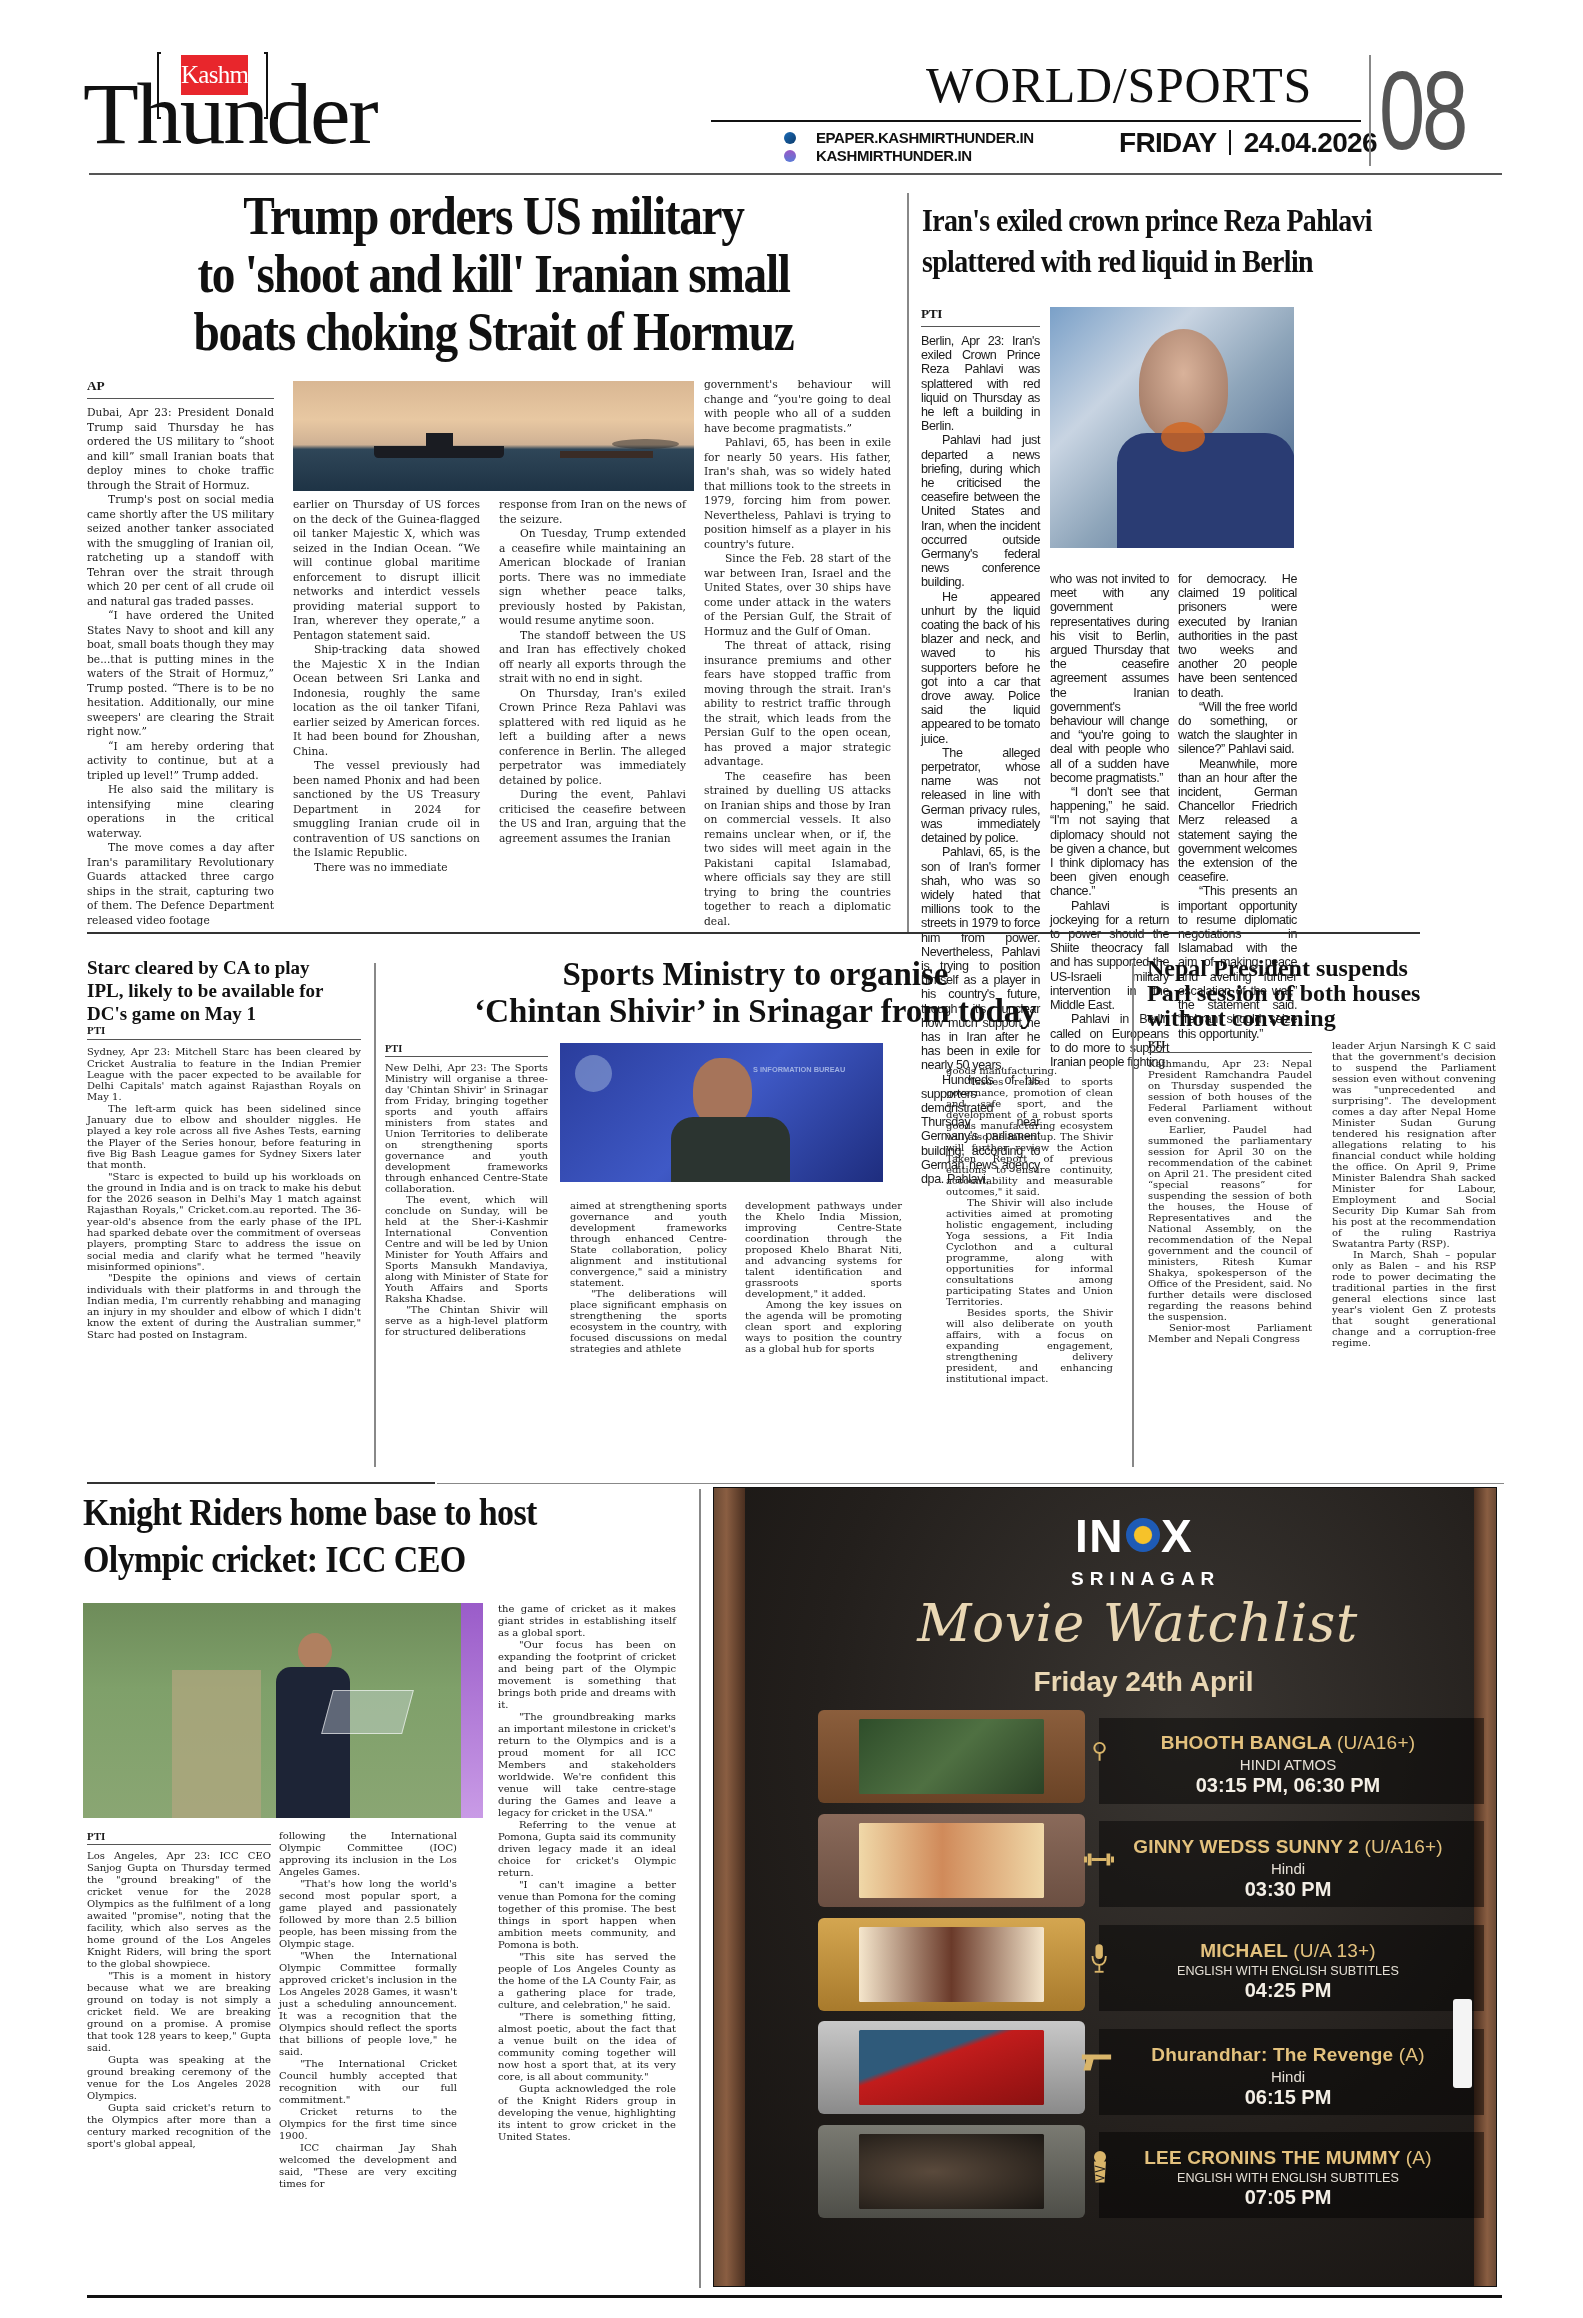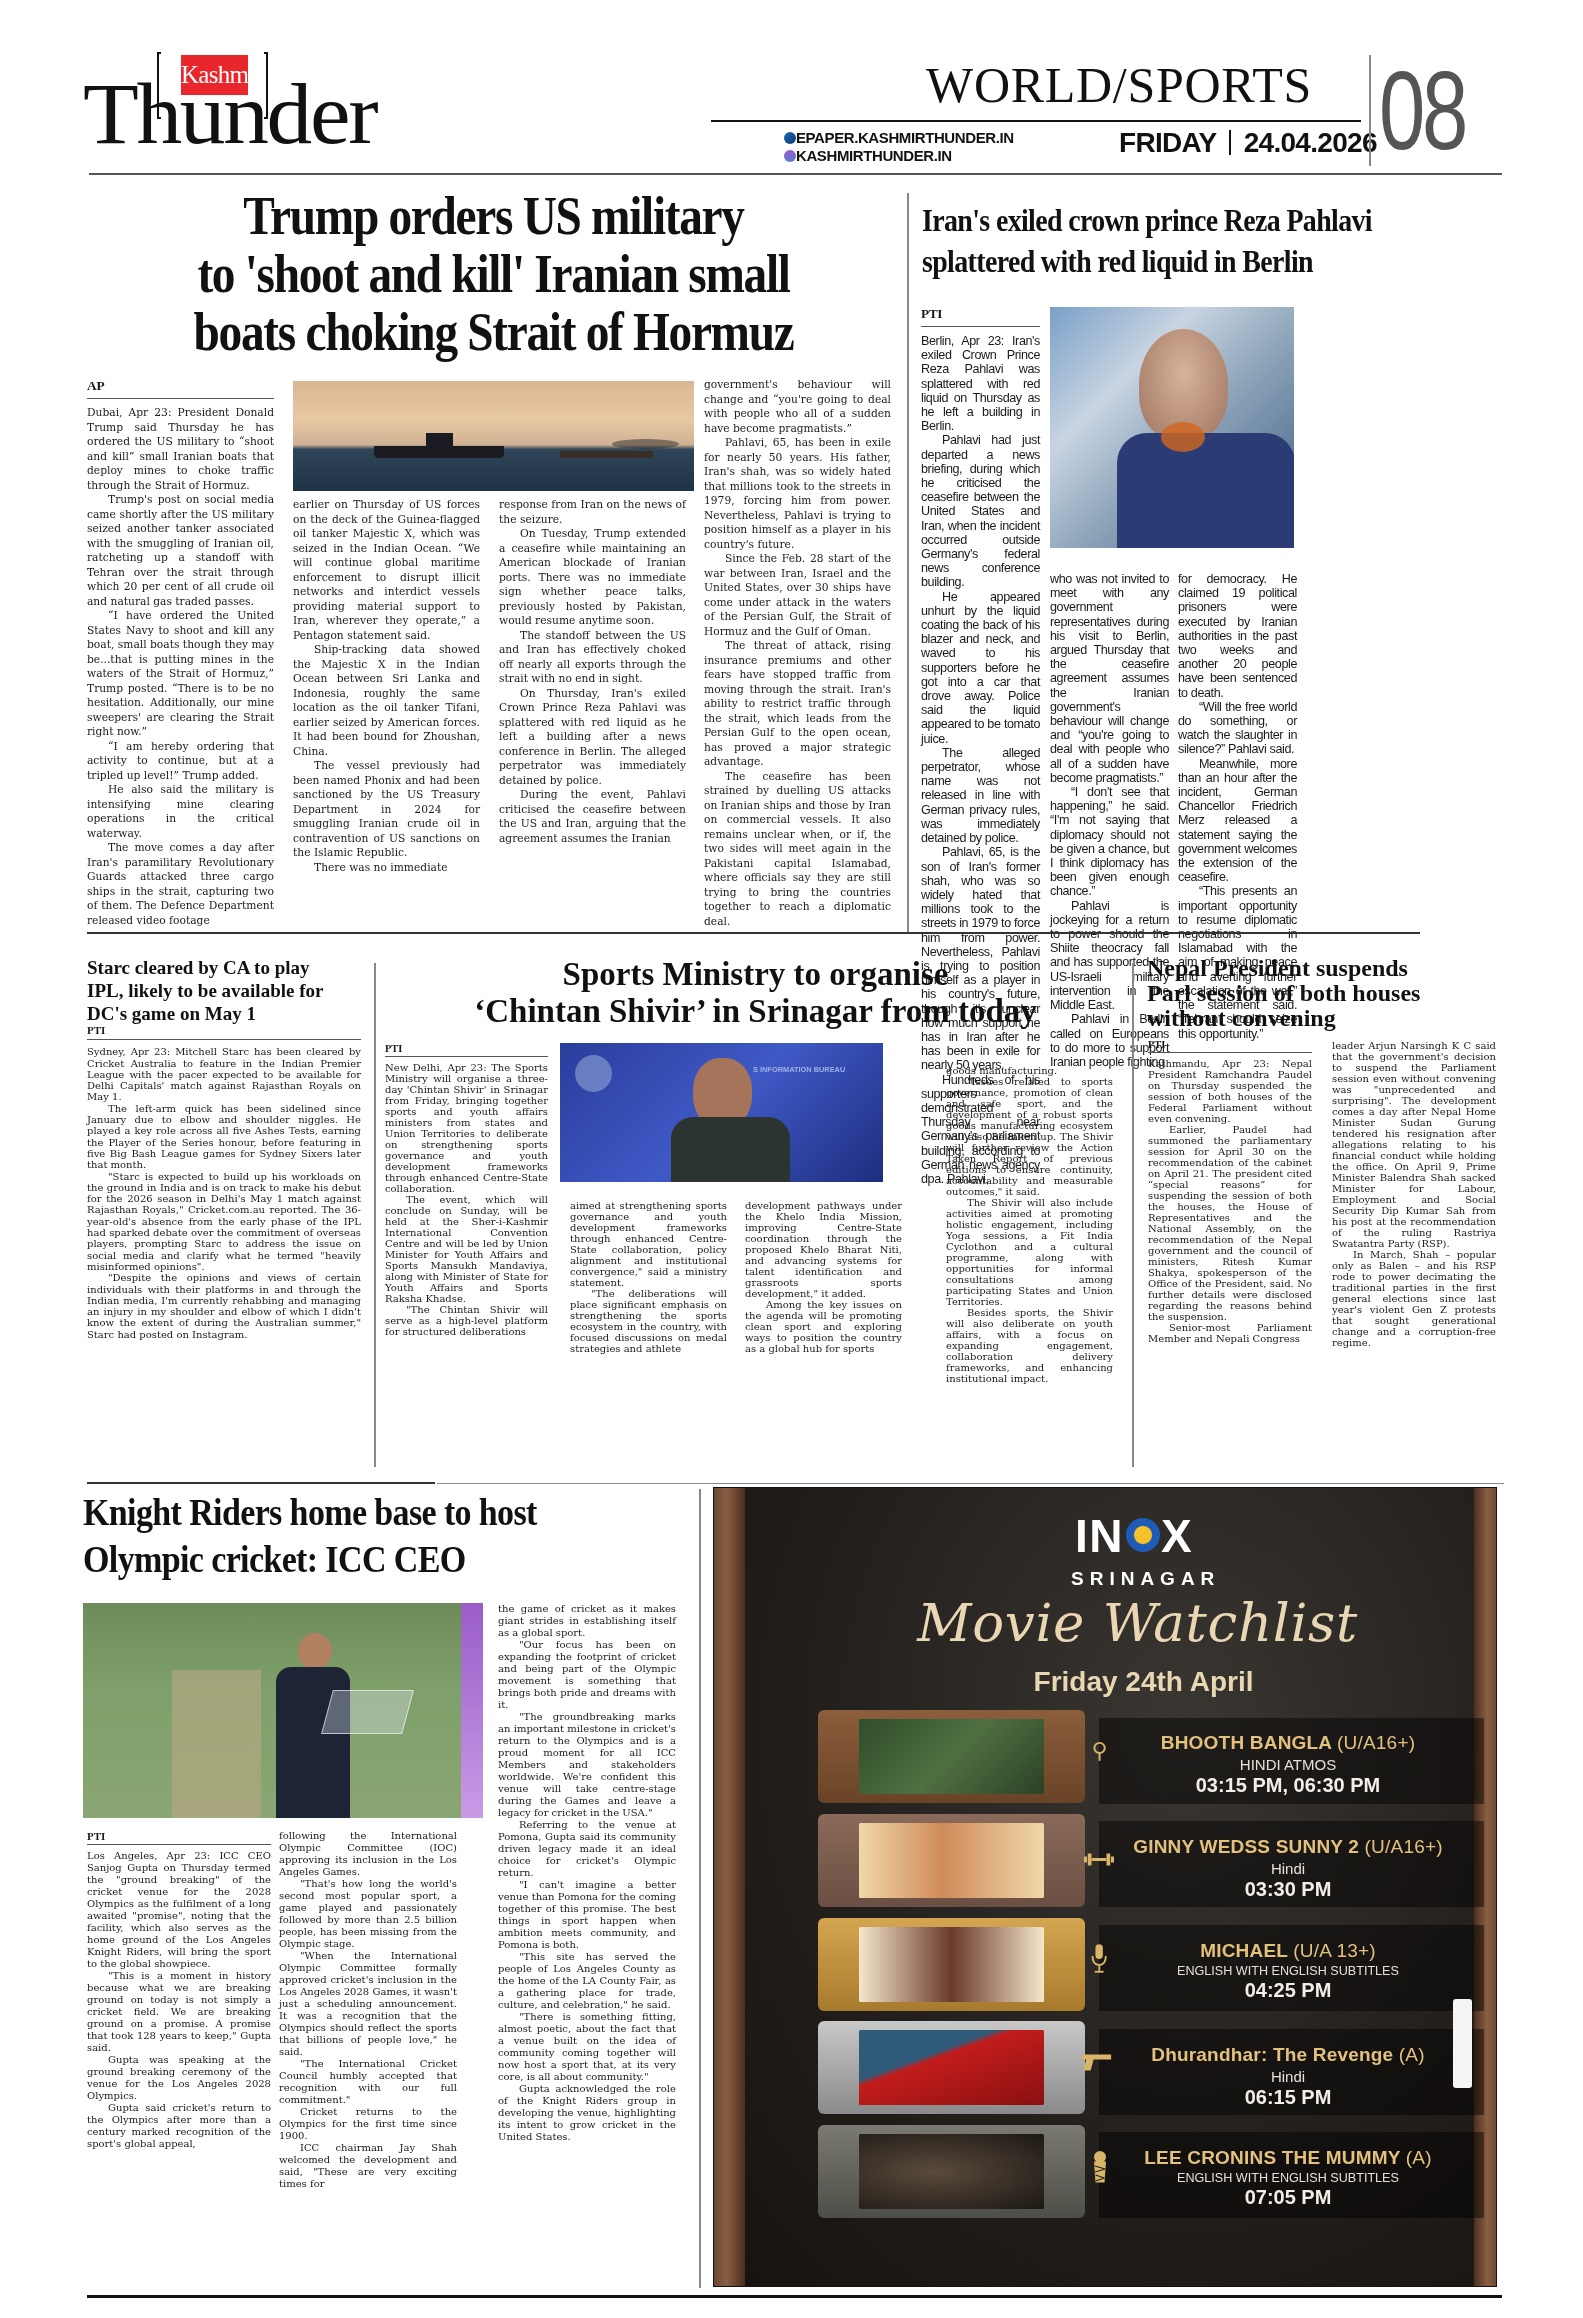--- a/index.html
+++ b/index.html
@@ -4,21 +4,21 @@
 <style>
 *{box-sizing:border-box;margin:0;padding:0}
 html,body{width:1584px;height:2319px;background:#fff;overflow:hidden}
 body{position:relative;font-family:"DejaVu Serif",serif;color:#111}
 .abs{position:absolute}
 .masthead-kashmir{position:absolute;left:181px;top:55px;width:67px;height:40px;background:#e8262c;color:#fff;font-family:"Liberation Serif",serif;font-size:25px;line-height:40px;text-align:center;letter-spacing:-0.7px}
 .masthead-bracket{position:absolute;top:55px;width:4.4px;height:22px;border:2.2px solid #111}
 .masthead-thunder{position:absolute;left:83px;top:77px;font-family:"Liberation Serif",serif;font-size:87px;line-height:74px;letter-spacing:-2.2px;transform:scaleX(1.05);transform-origin:left}
 .section-title{position:absolute;left:926px;top:59px;font-family:"Liberation Serif",serif;font-size:50px;line-height:52px;letter-spacing:0.7px}
 .hdr-rule{position:absolute;left:711px;top:120px;width:650px;height:2.2px;background:#111}
-.web-line{position:absolute;left:784px;font-family:"Liberation Sans",sans-serif;font-size:15px;font-weight:bold;letter-spacing:-0.4px;display:flex;align-items:center;gap:0}
+.web-line{position:absolute;left:784px;font-family:"Liberation Sans",sans-serif;font-size:15px;font-weight:bold;letter-spacing:-0.4px;display:flex;align-items:center;gap:20px}
 .web-icon{width:12px;height:12px;border-radius:50%;display:inline-block}
 .dateline{position:absolute;left:1119px;top:127px;font-family:"Liberation Sans",sans-serif;font-size:28px;font-weight:bold;letter-spacing:-0.7px}
 .page-num{position:absolute;left:1379px;top:59px;font-family:"Liberation Sans",sans-serif;font-size:111px;line-height:104px;color:#555;letter-spacing:-4.4px;transform:scaleX(0.75);transform-origin:left}
 .vsep{position:absolute;width:1.5px;background:#888}
 .hrule{position:absolute;height:2.2px;background:#333}
 .hl{font-family:"Liberation Serif",serif;font-weight:bold;color:#111}
 .credit{font-family:"Liberation Serif",serif;font-weight:bold;font-size:13.3px;border-bottom:0.7px solid #555;padding-bottom:4.4px;margin-bottom:7.4px}
 .col{position:absolute;font-family:"DejaVu Serif",serif;font-size:10.7px;line-height:14.5px;text-align:justify;hyphens:auto;color:#1a1a1a}
 .col p{text-indent:21px}
 .col p.first{text-indent:0}
@@ -189,21 +189,21 @@
     <p>"The deliberations will place significant emphasis on strengthening the sports ecosystem in the country, with focused discussions on medal strategies and athlete</p>
   </div>
   <div class="col" style="left:745px;top:1200px;width:157px;font-size:10px;line-height:11px">
     <p class="first">development pathways under the Khelo India Mission, improving Centre-State coordination through the proposed Khelo Bharat Niti, and advancing systems for talent identification and grassroots sports development," it added.</p>
     <p>Among the key issues on the agenda will be promoting clean sport and exploring ways to position the country as a global hub for sports</p>
   </div>
   <div class="col" style="left:946px;top:1065px;width:167px;font-size:10px;line-height:11px">
     <p class="first">goods manufacturing.</p>
     <p>"Issues related to sports governance, promotion of clean and safe sport, and the development of a robust sports goods manufacturing ecosystem will also be taken up. The Shivir will further review the Action Taken Report of previous editions to ensure continuity, accountability and measurable outcomes," it said.</p>
     <p>The Shivir will also include activities aimed at promoting holistic engagement, including Yoga sessions, a Fit India Cyclothon and a cultural programme, along with opportunities for informal consultations among participating States and Union Territories.</p>
-    <p>Besides sports, the Shivir will also deliberate on youth affairs, with a focus on expanding engagement, collaboration delivery frameworks, and enhancing institutional impact.</p>
+    <p>Besides sports, the Shivir will also deliberate on youth affairs, with a focus on expanding engagement, strengthening delivery president, and enhancing institutional impact.</p>
   </div>
 </article>
 <div class="vsep" style="left:1132px;top:963px;height:504px"></div>
 
 <article>
   <div class="abs hl" style="left:1147px;top:956px;width:348px;font-size:24px;line-height:25px">
     <div>Nepal President suspends</div>
     <div>Parl session of both houses</div>
     <div>without convening</div>
   </div>

